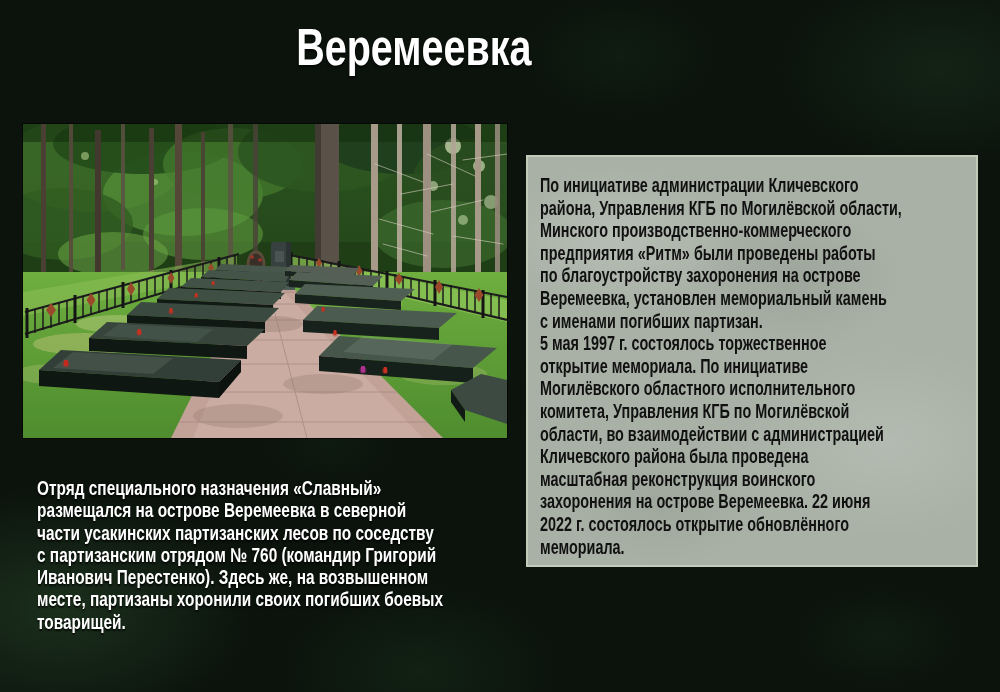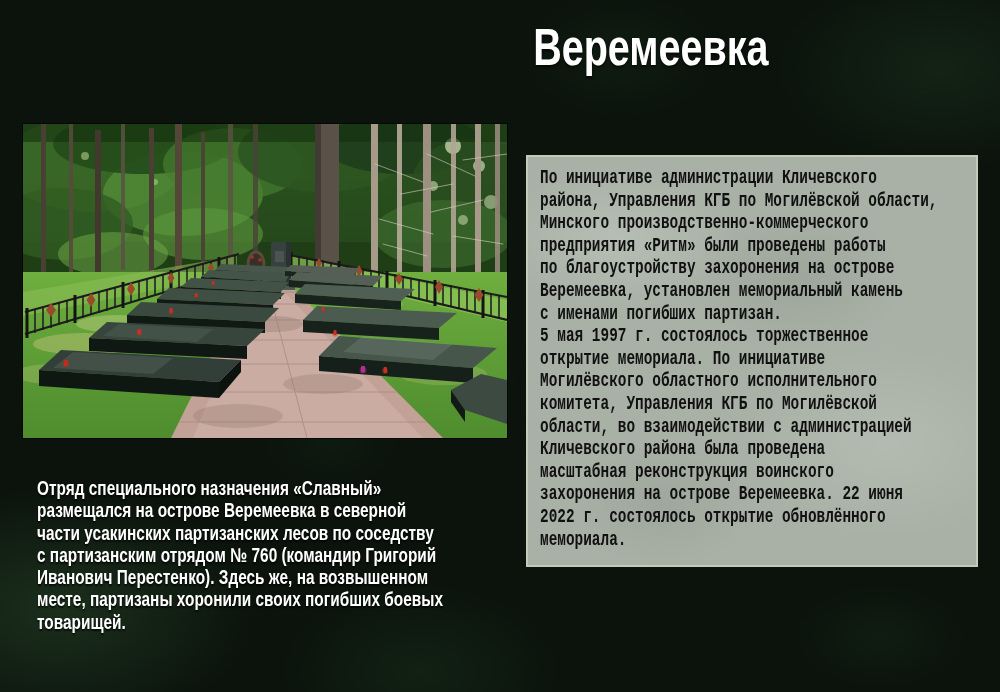--- a/index.html
+++ b/index.html
@@ -10,43 +10,42 @@
       radial-gradient(ellipse 320px 200px at 6% 88%, rgba(70,120,70,.28), transparent 62%),
       radial-gradient(ellipse 280px 170px at 94% 10%, rgba(50,92,55,.22), transparent 60%),
       radial-gradient(ellipse 240px 150px at 42% 97%, rgba(45,88,48,.20), transparent 60%),
       radial-gradient(ellipse 200px 120px at 20% 28%, rgba(34,66,38,.20), transparent 60%),
       radial-gradient(ellipse 170px 110px at 62% 8%, rgba(30,58,34,.24), transparent 60%),
       radial-gradient(ellipse 340px 220px at 72% 58%, rgba(4,8,5,.55), transparent 65%),
       radial-gradient(ellipse 150px 90px at 88% 92%, rgba(38,70,42,.18), transparent 60%),
       radial-gradient(ellipse 120px 80px at 33% 64%, rgba(26,50,30,.22), transparent 60%);
     font-family:"Liberation Sans","DejaVu Sans",sans-serif;
   }
-  .title-wrap{position:absolute;top:18px;left:6px;width:800px;text-align:right;}
+  .title-wrap{position:absolute;top:18px;left:14px;width:800px;text-align:center;}
   .title{
     display:inline-block;font-size:52px;line-height:58px;font-weight:bold;
     color:var(--title_text,#fff);letter-spacing:0;
     transform:scaleX(.76);transform-origin:50% 50%;
     text-shadow:0 2px 3px rgba(0,0,0,.65);white-space:nowrap;
   }
   .photo{
     position:absolute;left:23px;top:124px;width:484px;height:314px;overflow:hidden;
     box-shadow:0 0 0 1px rgba(0,0,0,.6);
   }
   .photo svg{display:block;}
   .right-panel{
     position:absolute;left:526px;top:155px;width:452px;height:412px;box-sizing:border-box;
     background-color:var(--panel_bg,#a9b1a6);
     background-image:
       radial-gradient(ellipse 200px 120px at 20% 20%, rgba(255,255,255,.16), transparent 60%),
       radial-gradient(ellipse 240px 160px at 80% 70%, rgba(255,255,255,.12), transparent 60%),
       radial-gradient(ellipse 180px 120px at 60% 30%, rgba(90,100,88,.14), transparent 60%),
       radial-gradient(ellipse 160px 110px at 30% 85%, rgba(90,100,88,.12), transparent 60%);
     border:2px solid var(--panel_border,#c3cab9);
-    padding:10px 12px;
-    font-family:Liberation Mono, monospace;
+    padding:17px 12px;
   }
   .panel-text .line{
     font-size:20px;line-height:22.6px;font-weight:bold;
     color:var(--panel_text,#111);white-space:nowrap;
   }
   .panel-text{transform:scaleX(.72);transform-origin:0 0;}
   .caption{
     position:absolute;left:37px;top:477px;
     transform:scaleX(.77);transform-origin:0 0;
   }

